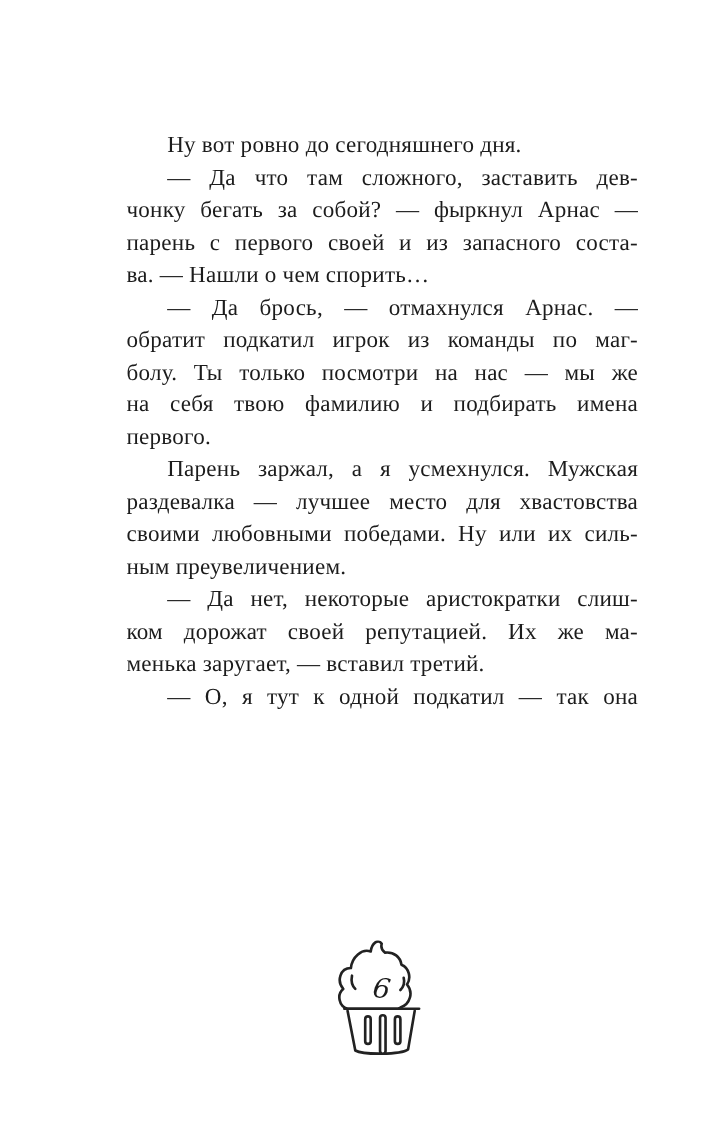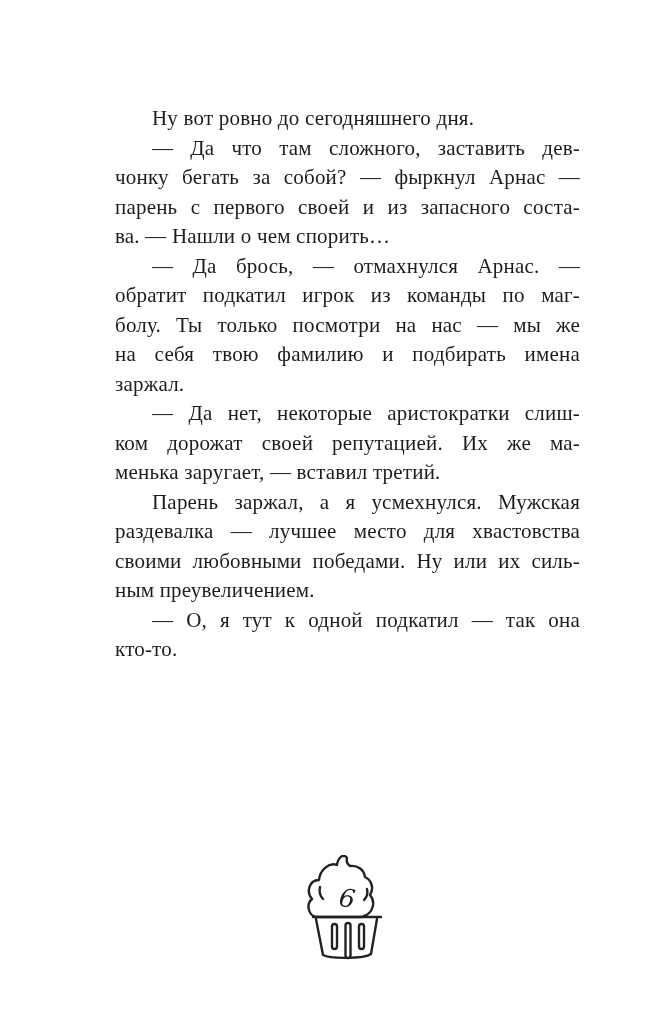--- a/index.html
+++ b/index.html
@@ -9,21 +9,21 @@
     width: 661px;
     height: 1033px;
     background: #ffffff;
     overflow: hidden;
     font-family: "Liberation Serif", serif;
     color: #1c1c1c;
   }
   .text-block {
     position: absolute;
     left: 115px;
-    top: 104px;
+    top: 117px;
     width: 465px;
     font-size: 21px;
     line-height: 29.5px;
     letter-spacing: 0.2px;
   }
   .paragraph { margin: 0; }
   .ln {
     text-align: justify;
     text-align-last: justify;
     white-space: normal;
@@ -75,39 +75,38 @@
       <div class="ln">парень с первого своей и из запасного соста-</div>
       <div class="ln last">ва. — Нашли о чем спорить…</div>
     </div>
 
 
     <div class="paragraph">
       <div class="ln first">— Да брось, — отмахнулся Арнас. —</div>
       <div class="ln">обратит подкатил игрок из команды по маг-</div>
       <div class="ln">болу. Ты только посмотри на нас — мы же</div>
       <div class="ln">на себя твою фамилию и подбирать имена</div>
-      <div class="ln last">заржал.</div>
-    </div>
-
-    <div class="paragraph">
-      <div class="ln first">— Да нет, некоторые аристократки слиш-</div>
-      <div class="ln">ком дорожат своей репутацией. Их же ма-</div>
-      <div class="ln last">менька заругает, — вставил третий.</div>
+      <div class="ln last">первого.</div>
     </div>
 
     <div class="paragraph">
       <div class="ln first">Парень заржал, а я усмехнулся. Мужская</div>
       <div class="ln">раздевалка — лучшее место для хвастовства</div>
       <div class="ln">своими любовными победами. Ну или их силь-</div>
       <div class="ln last">ным преувеличением.</div>
     </div>
 
     <div class="paragraph">
+      <div class="ln first">— Да нет, некоторые аристократки слиш-</div>
+      <div class="ln">ком дорожат своей репутацией. Их же ма-</div>
+      <div class="ln last">менька заругает, — вставил третий.</div>
+    </div>
+
+    <div class="paragraph">
       <div class="ln first">— О, я тут к одной подкатил — так она</div>
-      <div class="ln last">кто-то.</div>
     </div>
 
   </div>
 
   <div class="footer">
     <svg class="cupcake" width="82" height="112" viewBox="0 0 82 112" aria-hidden="true">
       <g fill="#ffffff" stroke="#222222" stroke-width="2.4" stroke-linecap="round" stroke-linejoin="round">
 
         <path d="M10,62 C2,60 0,49 6,44 C0,37 3,25 13,25 C14,15 23,7 31,10
                  C32,2 38,-2 41,3 C40,7 41,9 44,11 C52,10 58,15 59,22

